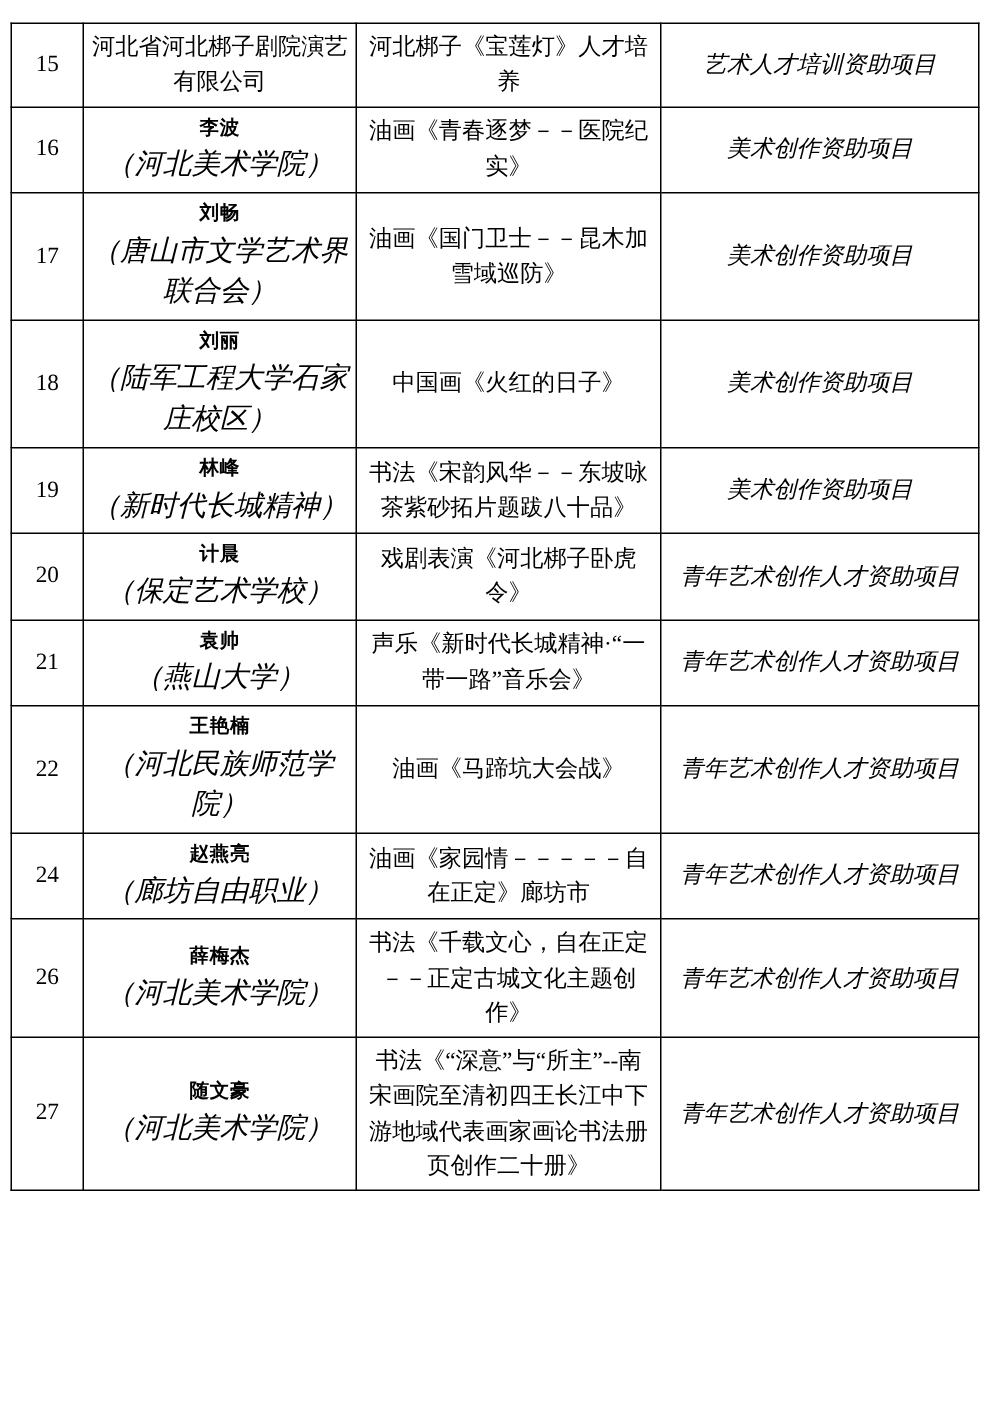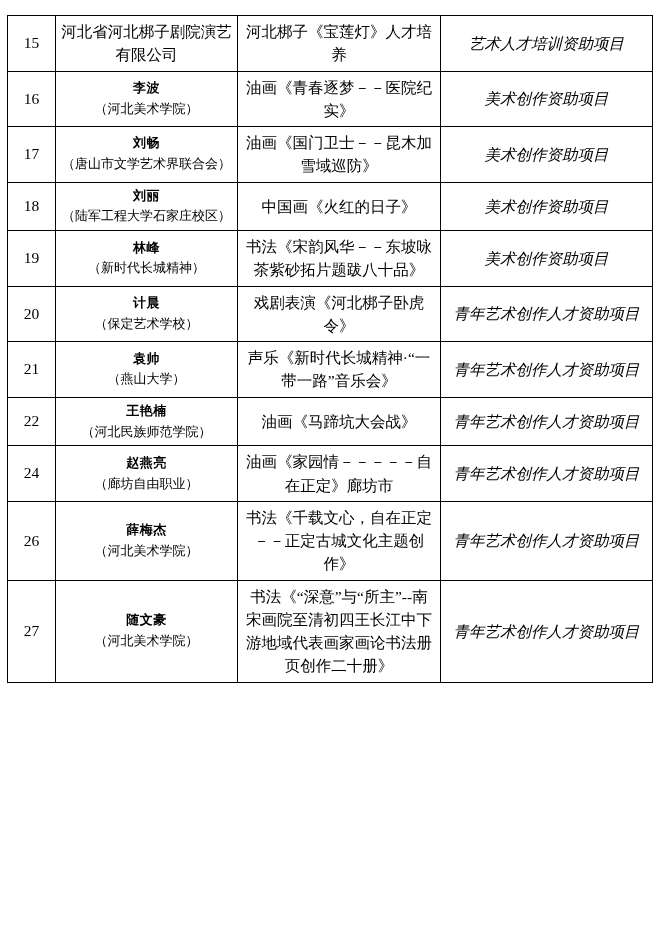--- a/index.html
+++ b/index.html
@@ -45,23 +45,24 @@
     font-size: 15.5px;
   }
   .person-name {
     display: block;
     font-size: 13px;
     letter-spacing: 0.5px;
     font-weight: bold;
   }
   .person-org {
     display: block;
-    font-size: 13px;
+    font-size: 19px;
     margin-top: 2px;
     letter-spacing: 0px;
+    font-style: italic;
   }
   .work-text {
     display: block;
     font-size: 15.5px;
     line-height: 1.5;
     padding: 0 2px;
   }
   .cat-text {
     display: block;
     font-size: 15.5px;

